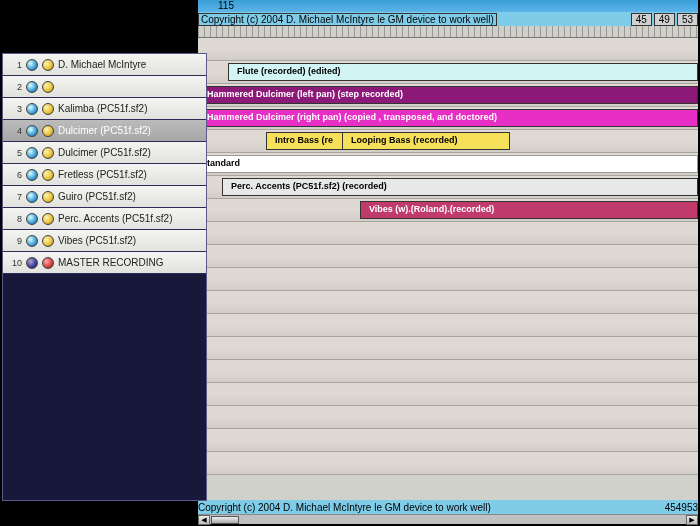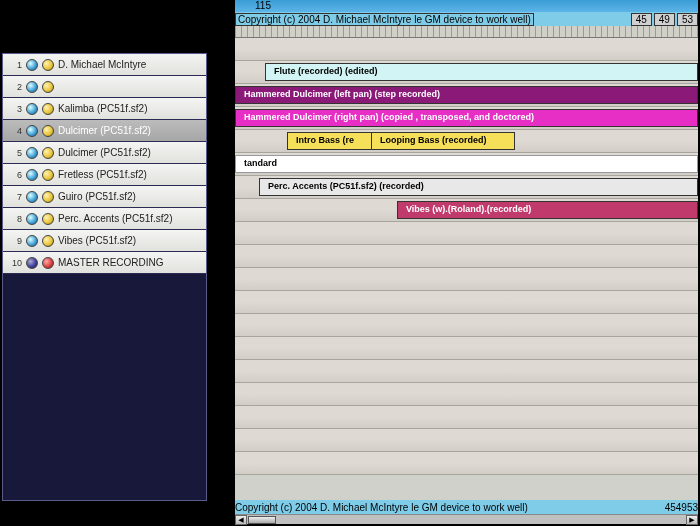--- a/index.html
+++ b/index.html
@@ -1,18 +1,18 @@
 <!DOCTYPE html>
 <html><head>
 <meta charset="utf-8">
 <style>
   * { box-sizing: border-box; margin: 0; padding: 0; }
   body { font-family: Verdana, sans-serif; font-size: 10px; background: #000; width: 700px; height: 526px; overflow: hidden; position: relative; }
   
-  .main-area { position: absolute; left: 198px; top: 0; right: 2px; bottom: 2px; background: #d1d1cb; margin-left: 37px; }
+  .main-area { position: absolute; left: 198px; top: 0; right: 2px; bottom: 2px; background: #d1d1cb; }
   
   .top-tempo-bar { position: absolute; left: 0; top: 0; right: 0; height: 12px; background: linear-gradient(#3a9dd6,#5db4e8); color: #000; font-size: 10px; padding-left: 20px; line-height: 12px; }
   
   .marker-bar { position: absolute; left: 0; top: 12px; right: 0; height: 14px; background: #7fcce8; display: flex; align-items: center; }
   .marker-bar .marker { background: #7fcce8; border: 1px solid #333; padding: 0 2px; font-size: 10px; white-space: nowrap; }
   .marker-bar .num { border: 1px solid #333; background: #d0d0d0; padding: 0 4px; font-size: 10px; margin-left: 2px; }
   .marker-gap { flex: 1; }
   
   .ruler-bar { position: absolute; left: 0; top: 26px; right: 0; height: 12px; background: repeating-linear-gradient(90deg,#999 0,#999 1px,#d0d0c8 1px,#d0d0c8 6px); border-bottom: 1px solid #777; }
   
@@ -75,22 +75,22 @@
     <div class="track-lane">
       <div class="segment seg-flute" style="left:30px;right:0">Flute (recorded) (edited)</div>
     </div>
     <div class="track-lane">
       <div class="segment seg-dulcimer-left" style="left:0;right:0">Hammered Dulcimer (left pan) (step recorded)</div>
     </div>
     <div class="track-lane">
       <div class="segment seg-dulcimer-right" style="left:0;right:0">Hammered Dulcimer (right pan) (copied , transposed, and doctored)</div>
     </div>
     <div class="track-lane">
-      <div class="segment seg-intro-bass" style="left:52px;width:92px">Intro Bass (re</div>
-      <div class="segment seg-looping-bass" style="left:136px;width:144px">Looping Bass (recorded)</div>
+      <div class="segment seg-intro-bass" style="left:68px;width:92px">Intro Bass (re</div>
+      <div class="segment seg-looping-bass" style="left:144px;width:168px">Looping Bass (recorded)</div>
     </div>
     <div class="track-lane">
       <div class="segment seg-standard" style="left:0;right:0">tandard</div>
     </div>
     <div class="track-lane">
       <div class="segment seg-perc" style="left:24px;right:0">Perc. Accents (PC51f.sf2) (recorded)</div>
     </div>
     <div class="track-lane">
       <div class="segment seg-vibes" style="left:162px;right:0">Vibes (w).(Roland).(recorded)</div>
     </div>

